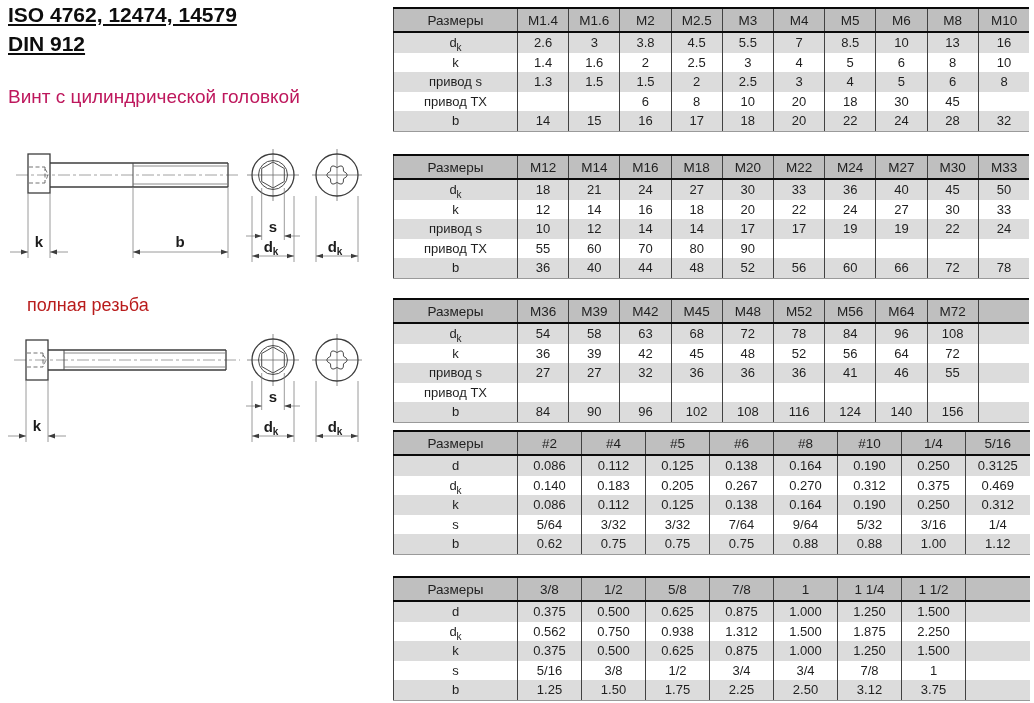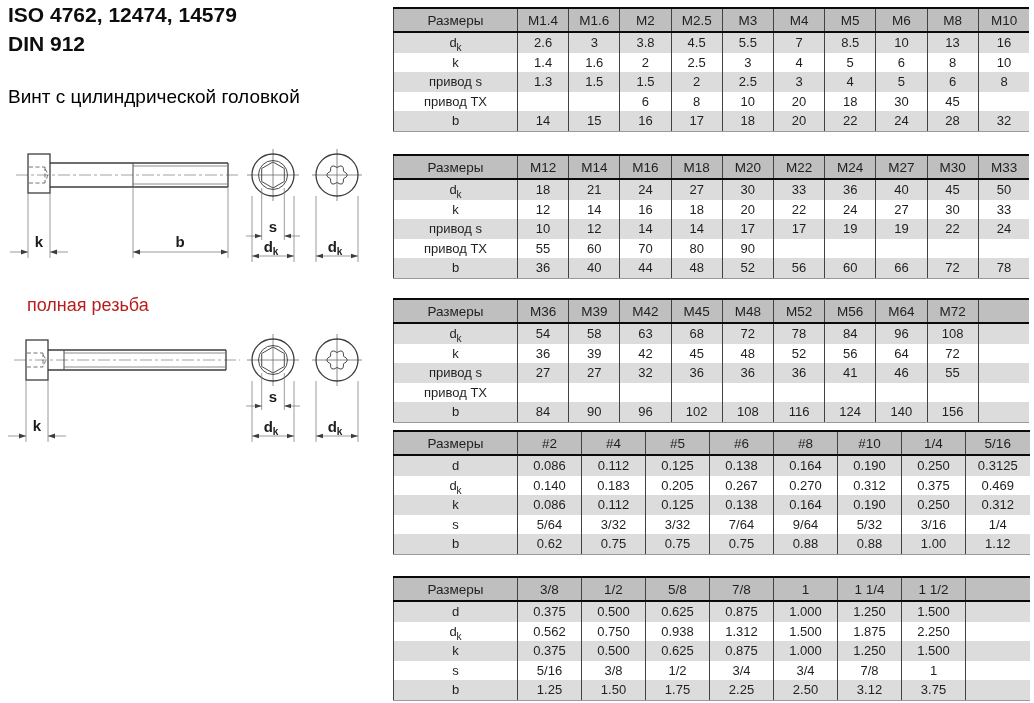--- a/index.html
+++ b/index.html
@@ -1,24 +1,24 @@
 <!DOCTYPE html>
 <html style="--header-bg: #bfbfbf; --row-shaded-bg: #dcdcdc; --row-plain-bg: #ffffff;"><head>
 <meta charset="utf-8">
 <style>
   html,body{margin:0;padding:0;background:#fff;}
   .canvas{
     position:relative;width:1034px;height:703px;background:#fff;overflow:hidden;
     font-family:"Liberation Sans",sans-serif;color:#1a1a1a;
   }
   
-  .title-line{position:absolute;left:8px;font-size:21px;font-weight:700;color:#0d0d0d;white-space:nowrap;}
+  .title-line{position:absolute;left:8px;font-size:21px;font-weight:700;color:#0d0d0d;white-space:nowrap;text-decoration:underline;}
   .title-1{top:3px;}
   .title-2{top:32px;}
-  .subtitle{position:absolute;left:8px;top:86px;font-size:19px;color:#000000;white-space:nowrap;}
+  .subtitle{position:absolute;left:8px;top:86px;font-size:19px;color:#be185d;white-space:nowrap;}
   .full-thread{position:absolute;left:27px;top:295px;font-size:18px;color:#b91c1c;white-space:nowrap;}
   
   .drawing{position:absolute;left:0;}
   .dw1{top:140px;}
   .dw2{top:330px;}
   .main-ln{stroke:#3d3d3d;stroke-width:1.3;fill:none;}
   .mid-ln{stroke:#4a4a4a;stroke-width:1;fill:none;}
   .thin-ln{stroke:#6e6e6e;stroke-width:0.8;fill:none;}
   .ext-ln{stroke:#7a7a7a;stroke-width:0.75;fill:none;}
   .center-ln{stroke:#8a8a8a;stroke-width:0.8;fill:none;stroke-dasharray:12 3 3 3;}

